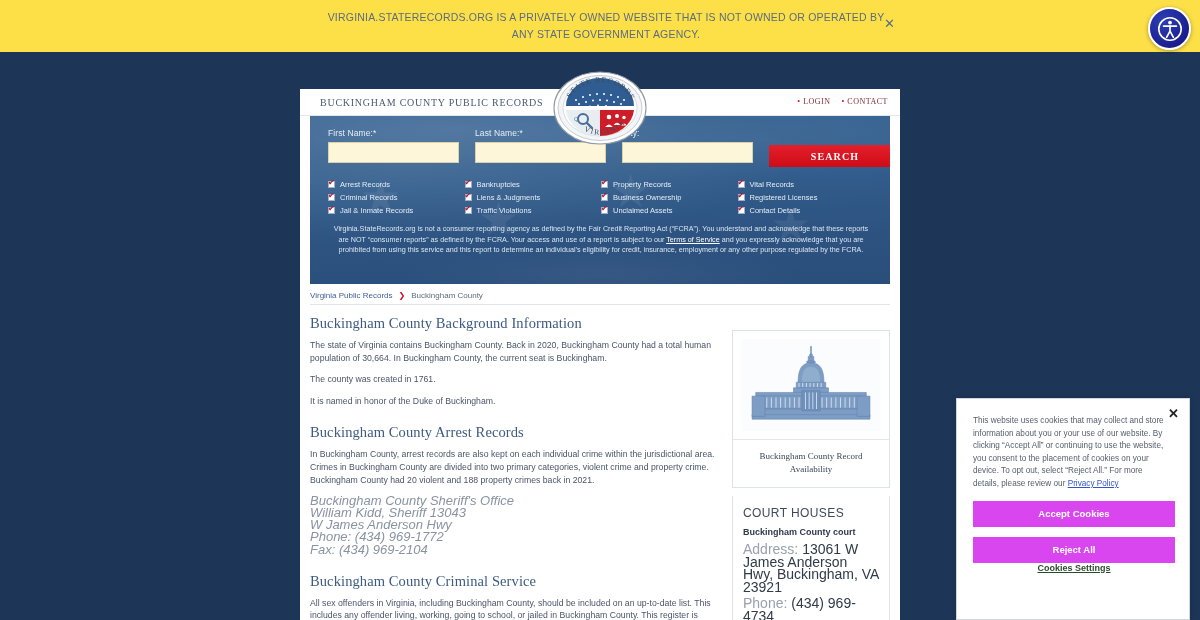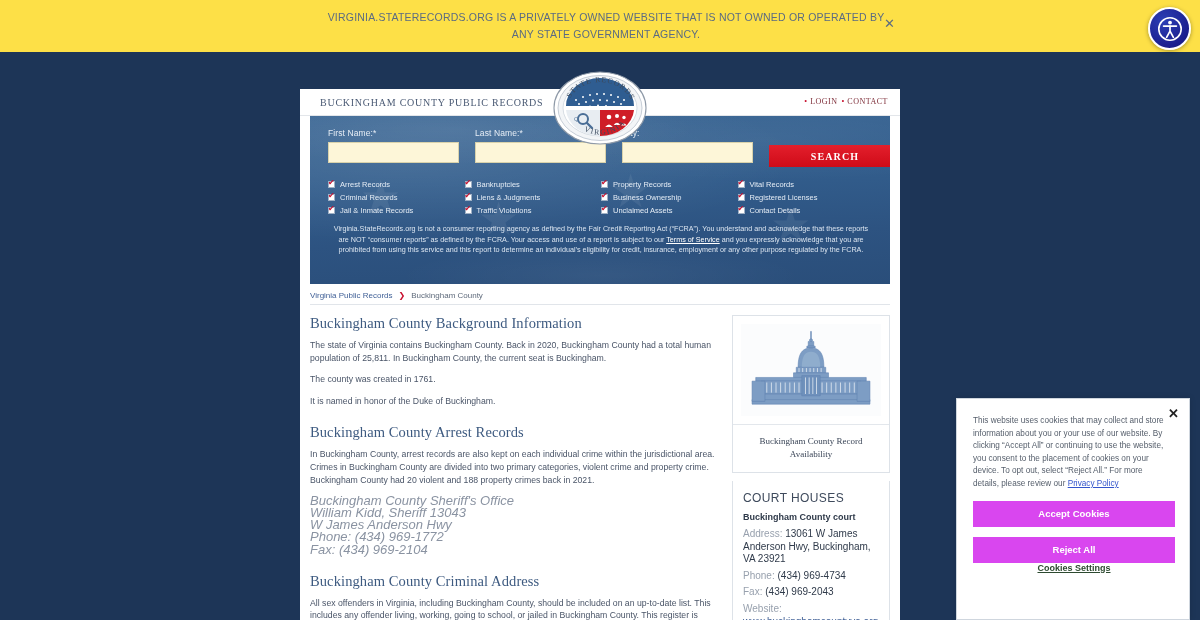--- a/index.html
+++ b/index.html
@@ -66,21 +66,21 @@
     position: absolute; left: 20px; top: 8px;
     font-family: "Liberation Serif", serif;
     font-size: 10px; letter-spacing: .75px;
     color: #4a5a74;
   }
   #header-links {
     position: absolute; right: 12px; top: 8px;
     font-family: "Liberation Serif", serif;
     font-size: 8px; letter-spacing: .5px;
     color: #7e2d38;
-    display: flex; gap: 4px;
+    display: flex; gap: 11px;
   }
   #header-links span { white-space: nowrap; }
   .bullet { color: #c8102e; }
 
   
   #seal {
     position: absolute; left: 252px; top: -19px;
     width: 96px; height: 76px; z-index: 20;
   }
 
@@ -197,21 +197,21 @@
   }
   p.italic {
     margin: 0; font-size: 13px; line-height: 12.1px;
     color: #8a93a2; font-style: italic;
   }
 
   
   .card {
     background: #ffffff; border: 1px solid #dde2e8;
   }
-  #availability-card { padding: 8px 8px 0 8px; }
+  #availability-card { padding: 8px 8px 0 8px; margin-top: 15px; }
   #capitol-wrap {
     height: 92px; display: flex; align-items: flex-end; justify-content: center;
     background: #fbfcfd;
   }
   #availability-label {
     margin: 8px -8px 0 -8px;
     border-top: 1px solid #e3e7ec;
     padding: 10px 8px 11px 8px;
     text-align: center;
     font-family: "Liberation Serif", serif;
@@ -221,21 +221,21 @@
     margin-top: 8px; padding: 10px 10px 10px 10px;
     border: 1px solid #dde2e8; border-top: none;
   }
   #ch-heading {
     font-size: 12px; color: #3e4a5c; letter-spacing: .4px; margin-bottom: 7px;
   }
   #ch-name {
     font-size: 9px; font-weight: bold; color: #2f3a4a; margin-bottom: 6px;
   }
   .ch-row {
-    font-size: 10px; line-height: 12.6px; color: #2f3a4a; margin-bottom: 4px;
+    font-size: 14px; line-height: 12.6px; color: #2f3a4a; margin-bottom: 4px;
   }
   .ch-key { color: #98a1ae; }
   .ch-row a { color: #3f5f96; text-decoration: underline; }
 
   
   #cookie-banner {
     position: absolute; right: 10px; bottom: 0px;
     width: 234px; height: 222px;
     background: #ffffff;
     border: 1px solid #cfd6de;
@@ -432,33 +432,33 @@
   <div id="breadcrumb">
     <a href="#">Virginia Public Records</a>
     <span class="crumb-sep">❯</span>
     <span class="crumb-current">Buckingham County</span>
   </div>
 
   <div id="content">
 
     <div id="main-col">
       <h2 class="sec">Buckingham County Background Information</h2>
-      <p class="body">The state of Virginia contains Buckingham County. Back in 2020, Buckingham County had a total human population of 25,811. In Buckingham County, the current seat is Buckingham.</p>
+      <p class="body">The state of Virginia contains Buckingham County. Back in 2020, Buckingham County had a total human population of 30,664. In Buckingham County, the current seat is Buckingham.</p>
       <p class="body">The county was created in 1761.</p>
       <p class="body">It is named in honor of the Duke of Buckingham.</p>
 
       <h2 class="sec tight">Buckingham County Arrest Records</h2>
       <p class="body">In Buckingham County, arrest records are also kept on each individual crime within the jurisdictional area. Crimes in Buckingham County are divided into two primary categories, violent crime and property crime. Buckingham County had 20 violent and 188 property crimes back in 2021.</p>
       <p class="italic">Buckingham County Sheriff's Office</p>
       <p class="italic">William Kidd, Sheriff 13043</p>
       <p class="italic">W James Anderson Hwy</p>
       <p class="italic">Phone: (434) 969-1772</p>
       <p class="italic">Fax: (434) 969-2104</p>
 
-      <h2 class="sec tight">Buckingham County Criminal Address</h2>
+      <h2 class="sec tight">Buckingham County Criminal Service</h2>
       <p class="body">All sex offenders in Virginia, including Buckingham County, should be included on an up-to-date list. This includes any offender living, working, going to school, or jailed in Buckingham County. This register is made available to all residents of Buckingham County.</p>
     </div>
 
     <div id="side-col">
       <div class="card" id="availability-card">
         <div id="capitol-wrap">
           <svg width="152" height="90" viewBox="0 0 152 90">
             <g fill="#7d9dc4" stroke="#5e82b0" stroke-width="0.6">
 
               <path d="M75.6 2 L76.4 2 L76.4 10 L75.6 10 Z"></path>

